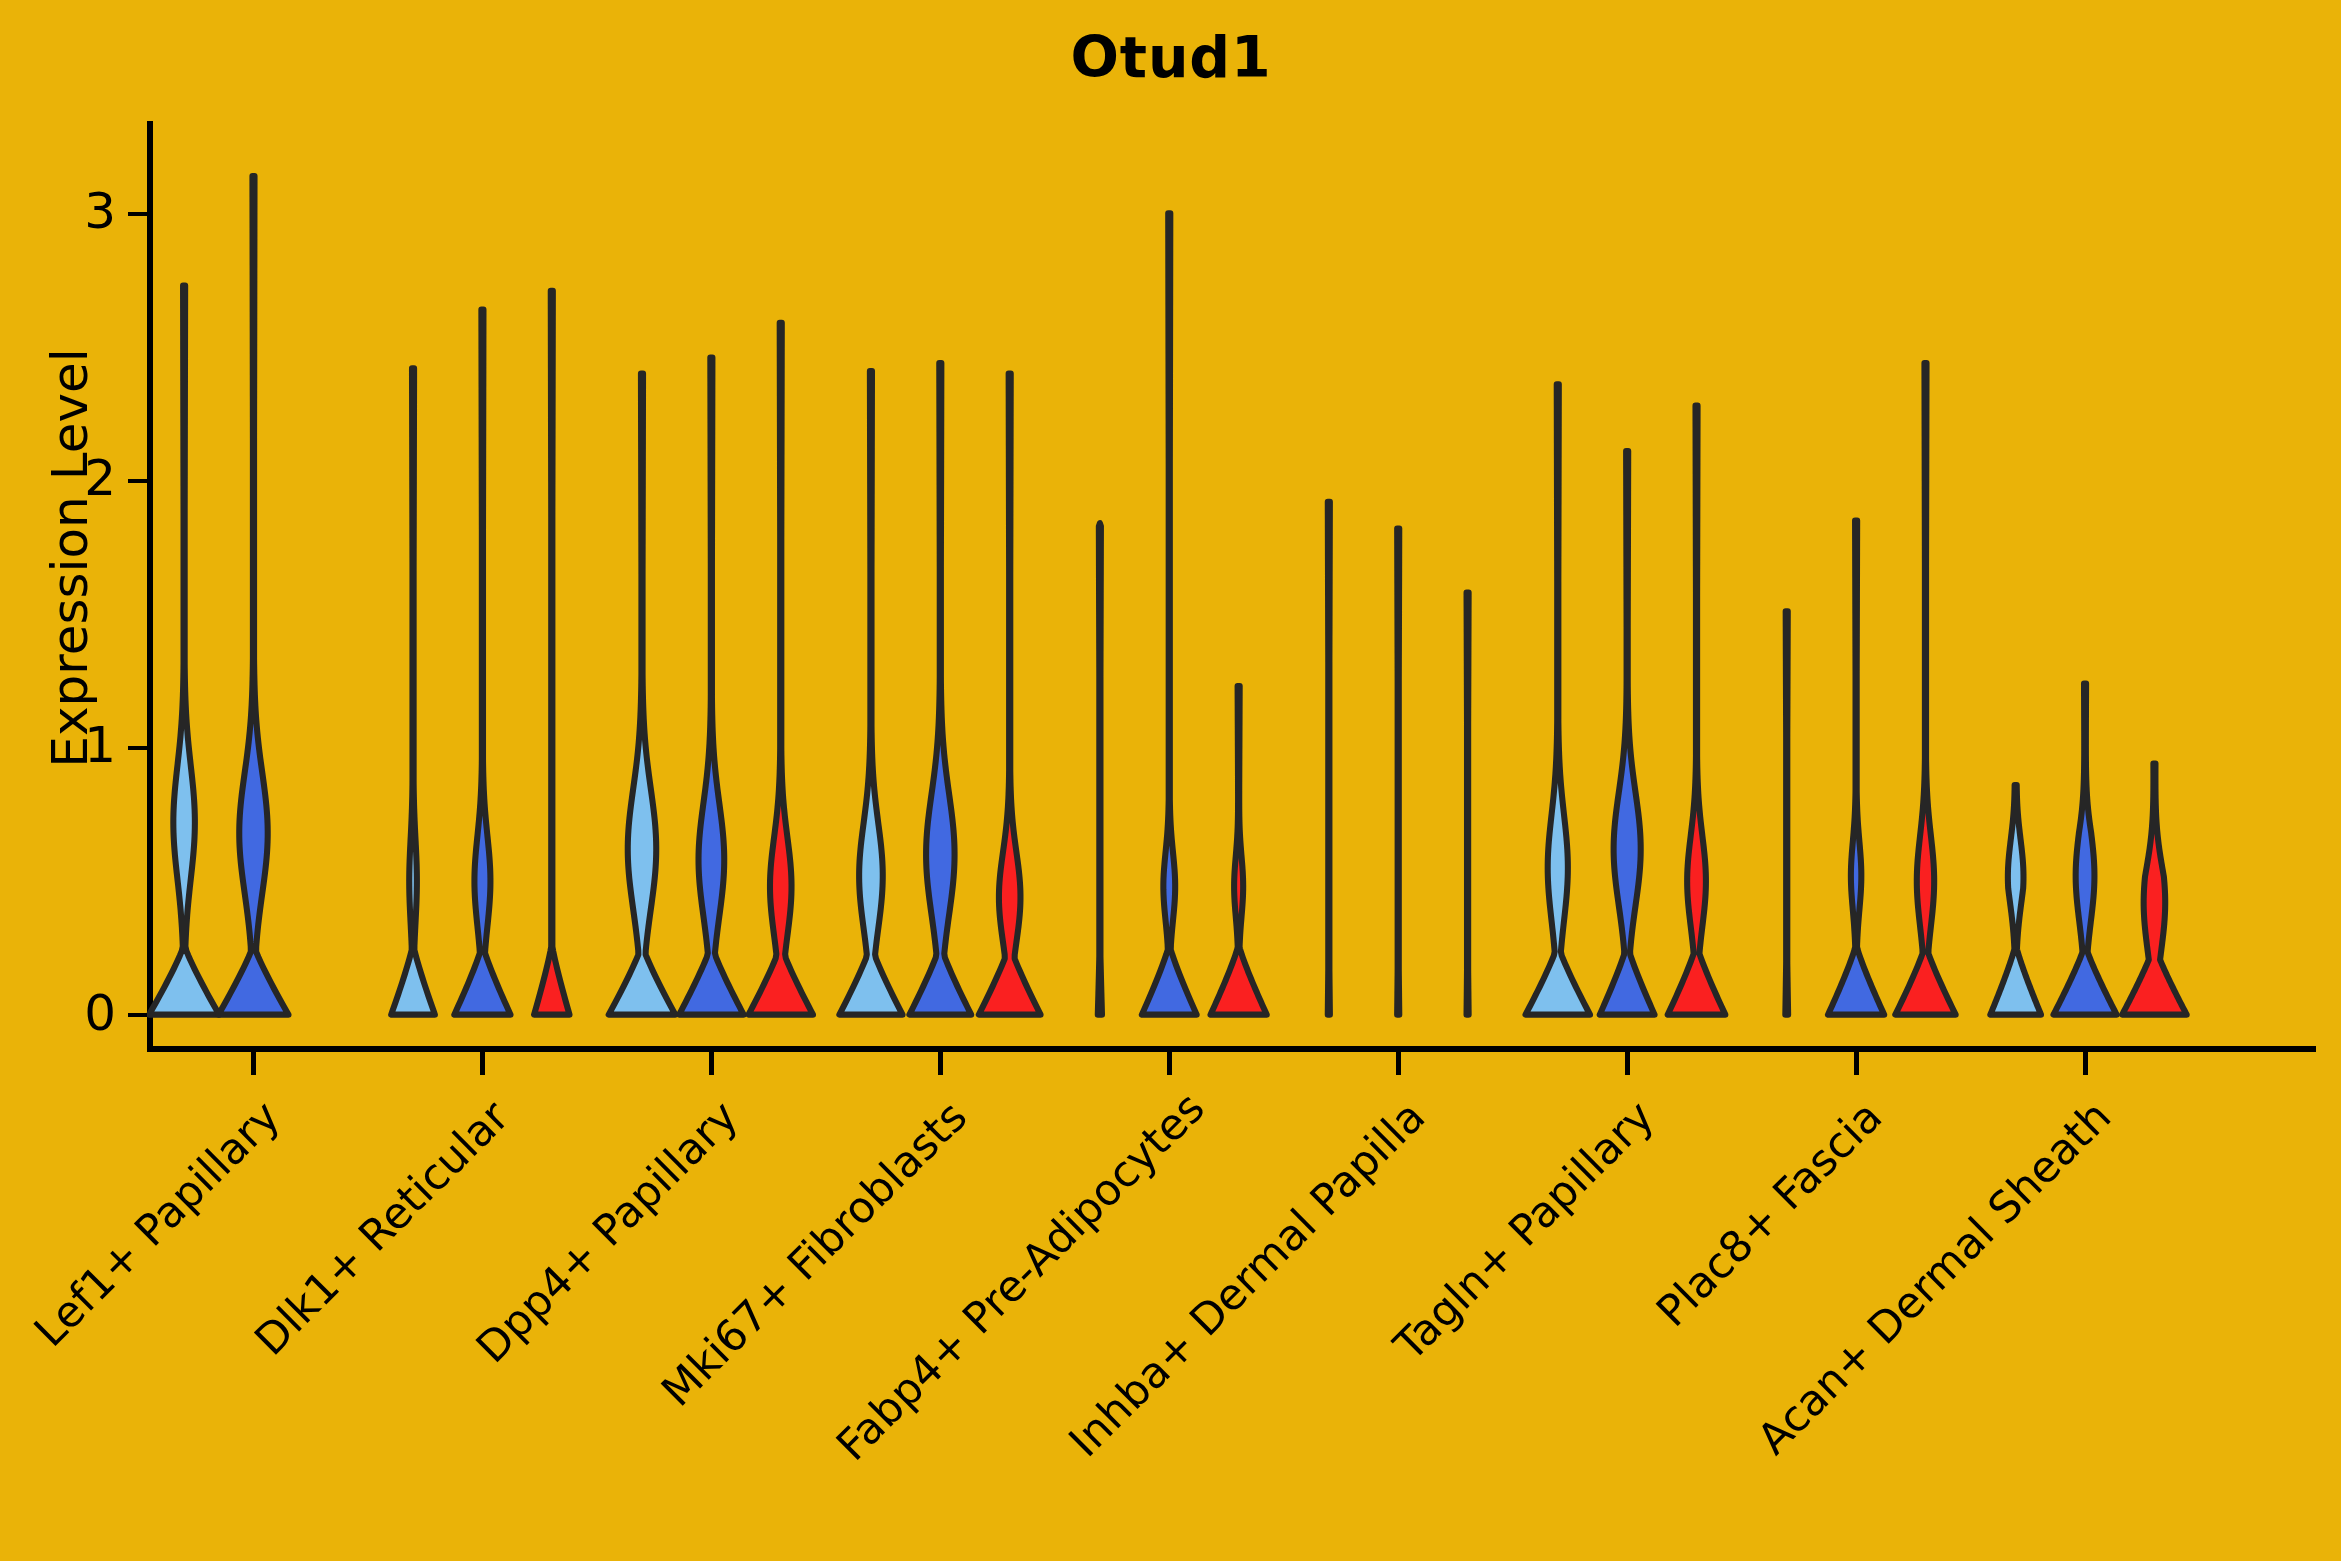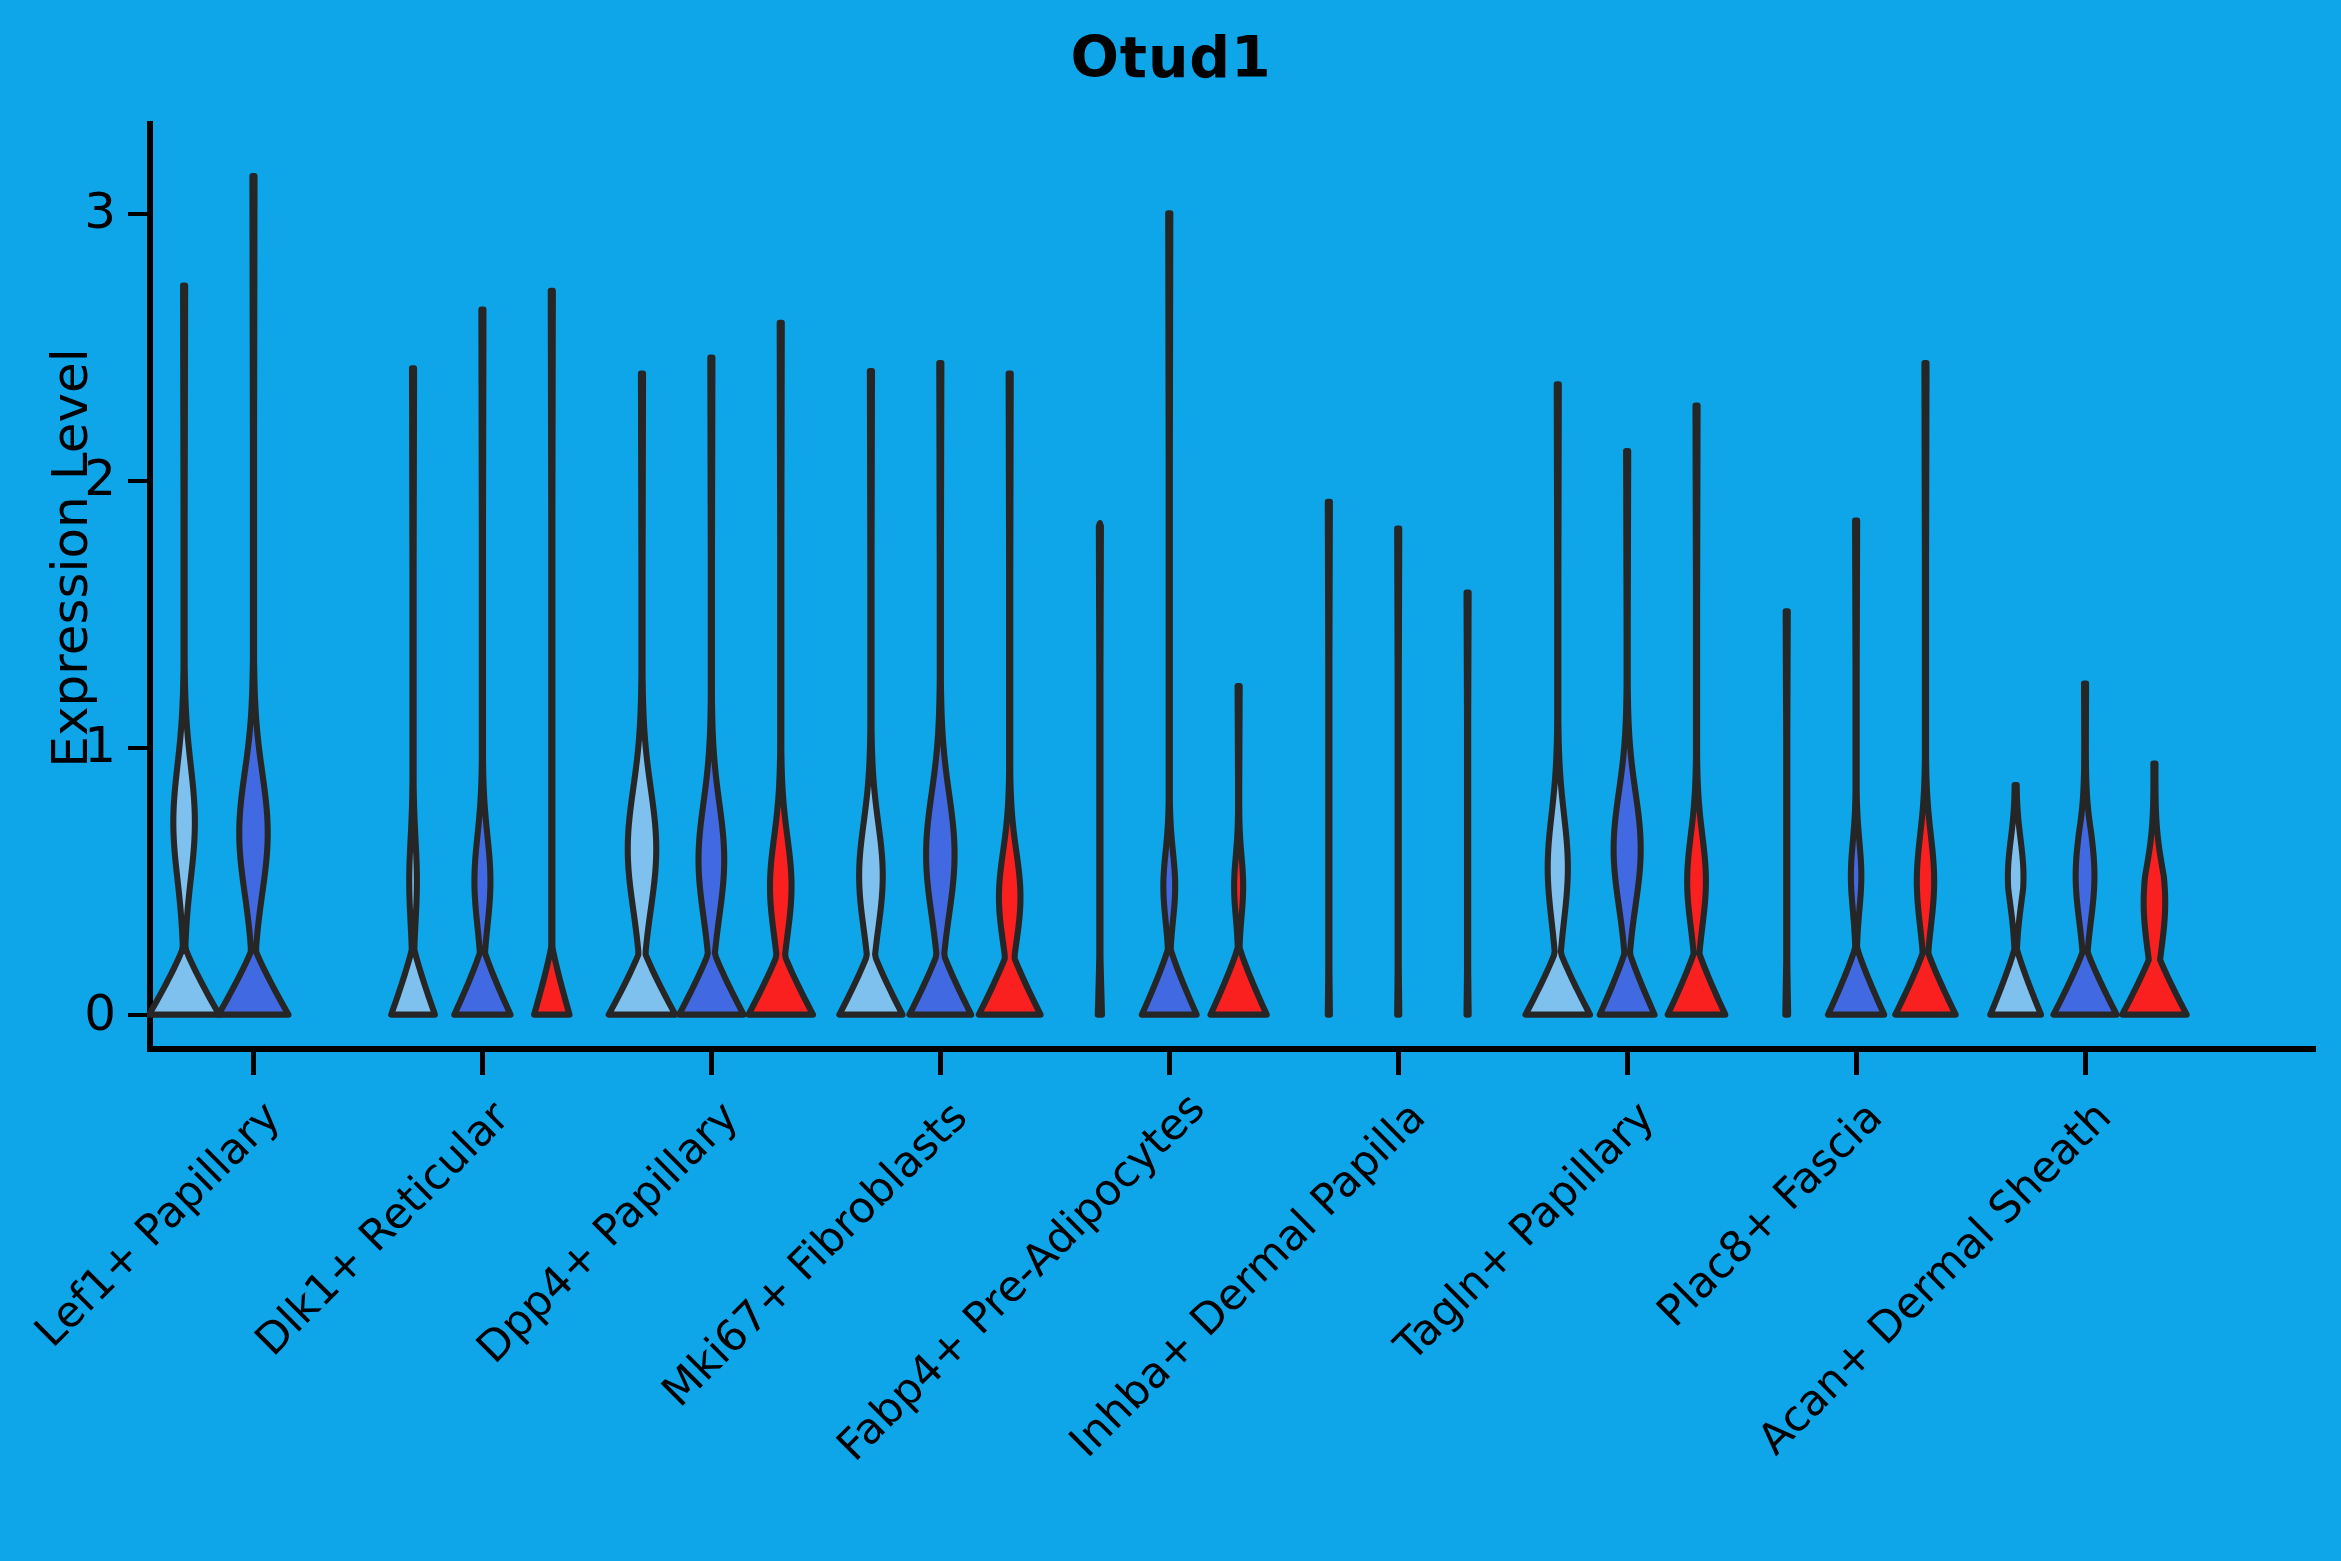--- a/index.html
+++ b/index.html
@@ -1,17 +1,17 @@
 <!DOCTYPE html>
 <html style="font-size:14px"><head>
 <meta charset="utf-8">
 <style>
   html,body{margin:0;padding:0;background:#ffffff;}
   body{width:2342px;height:1561px;overflow:hidden;font-family:"DejaVu Sans",sans-serif;}
-  #root{position:relative;width:2342px;height:1561px;background:#0ea5e9;}
+  #root{position:relative;width:2342px;height:1561px;background:#eab308;}
 
   #title{
     position:absolute; left:0; top:24px; width:2342px; text-align:center;
     font-size:57px; font-weight:bold; color:#000; letter-spacing:0.9px;
     font-family:"DejaVu Sans",sans-serif;
   }
 
   #ylabel{
     position:absolute; left:-260px; top:529px; width:659px; text-align:center;
     font-size:50px; color:#000; transform:rotate(-90deg); transform-origin:center center;

